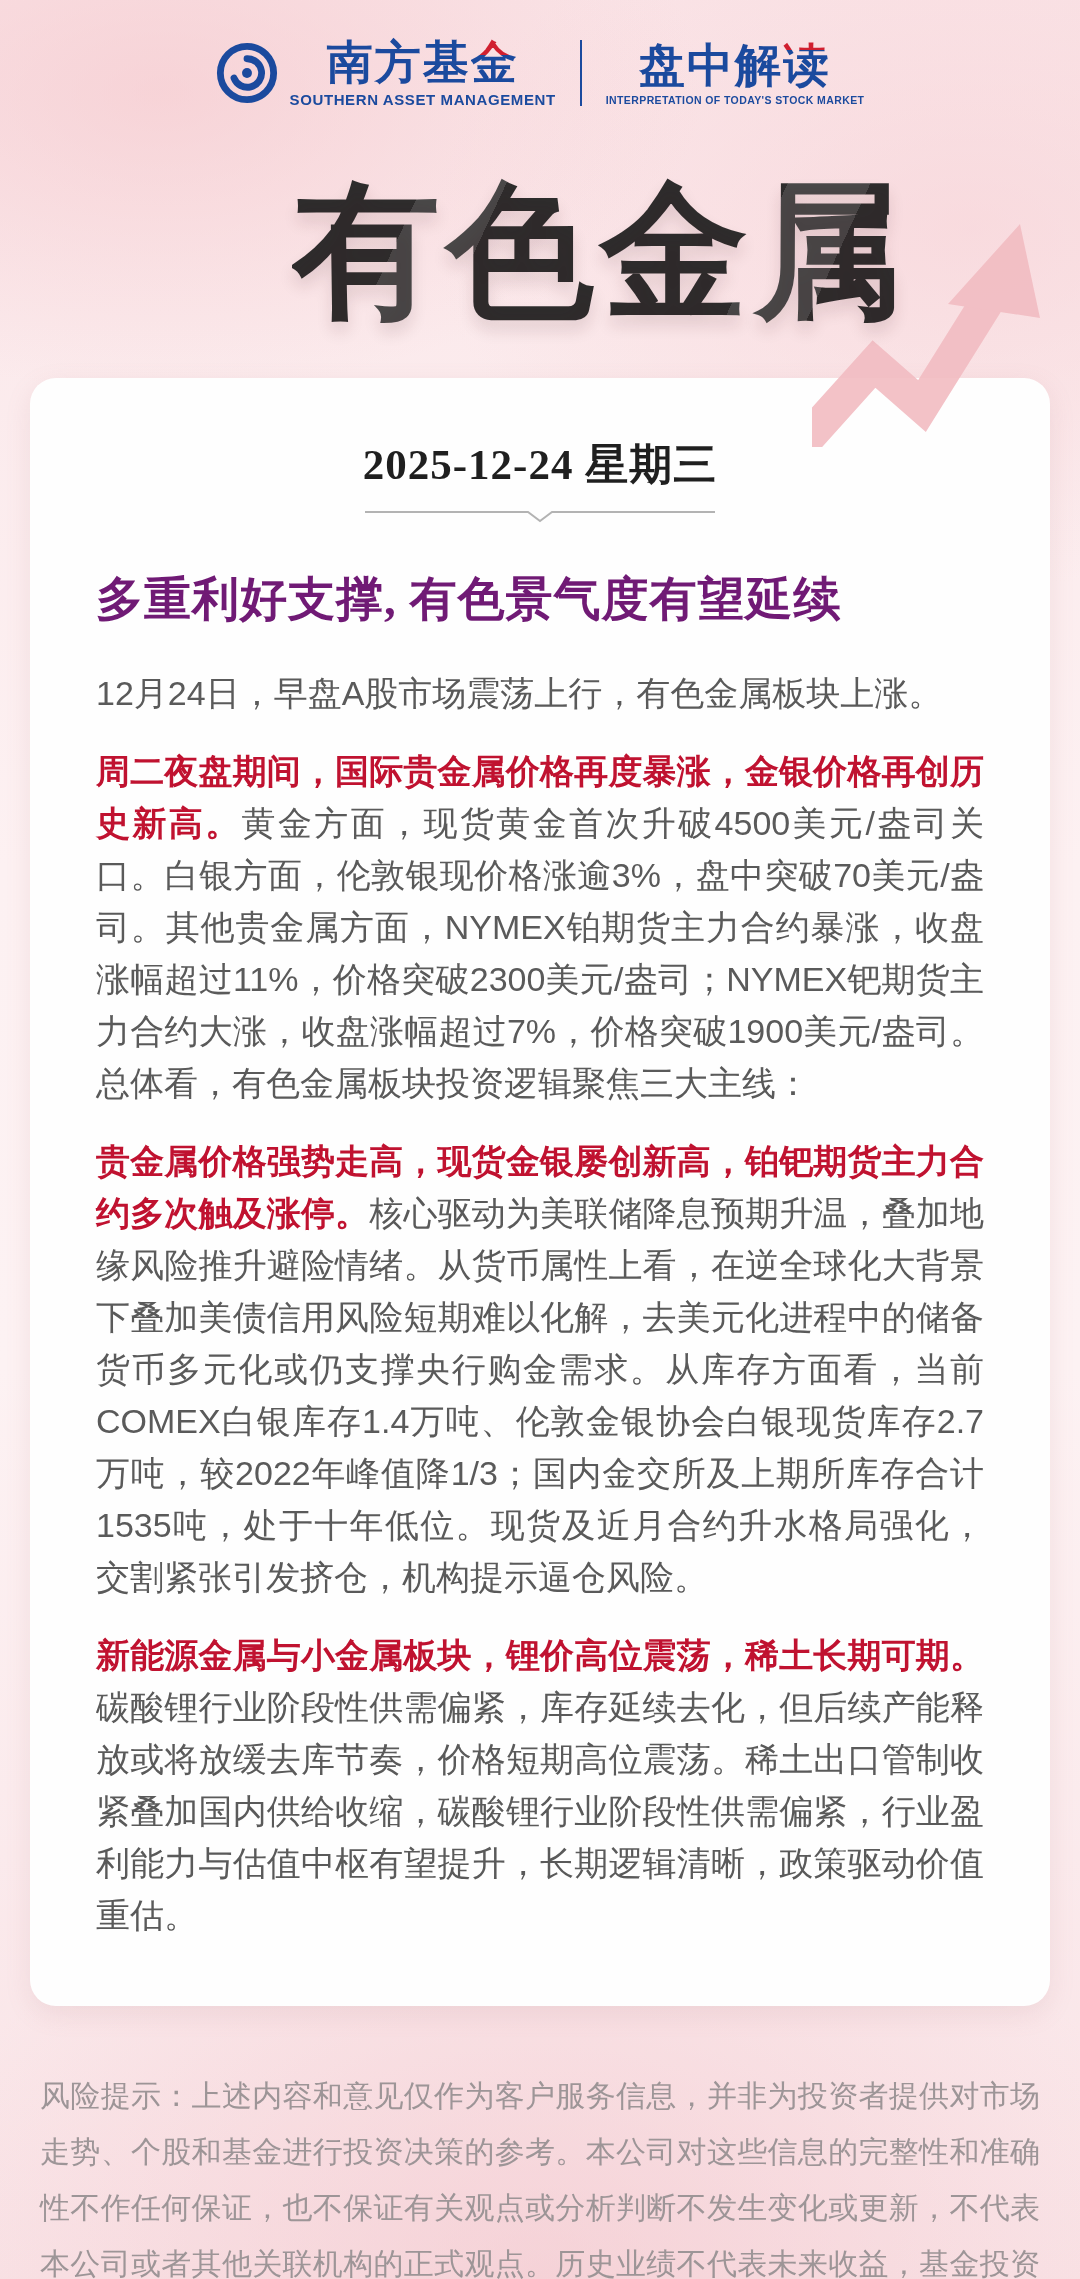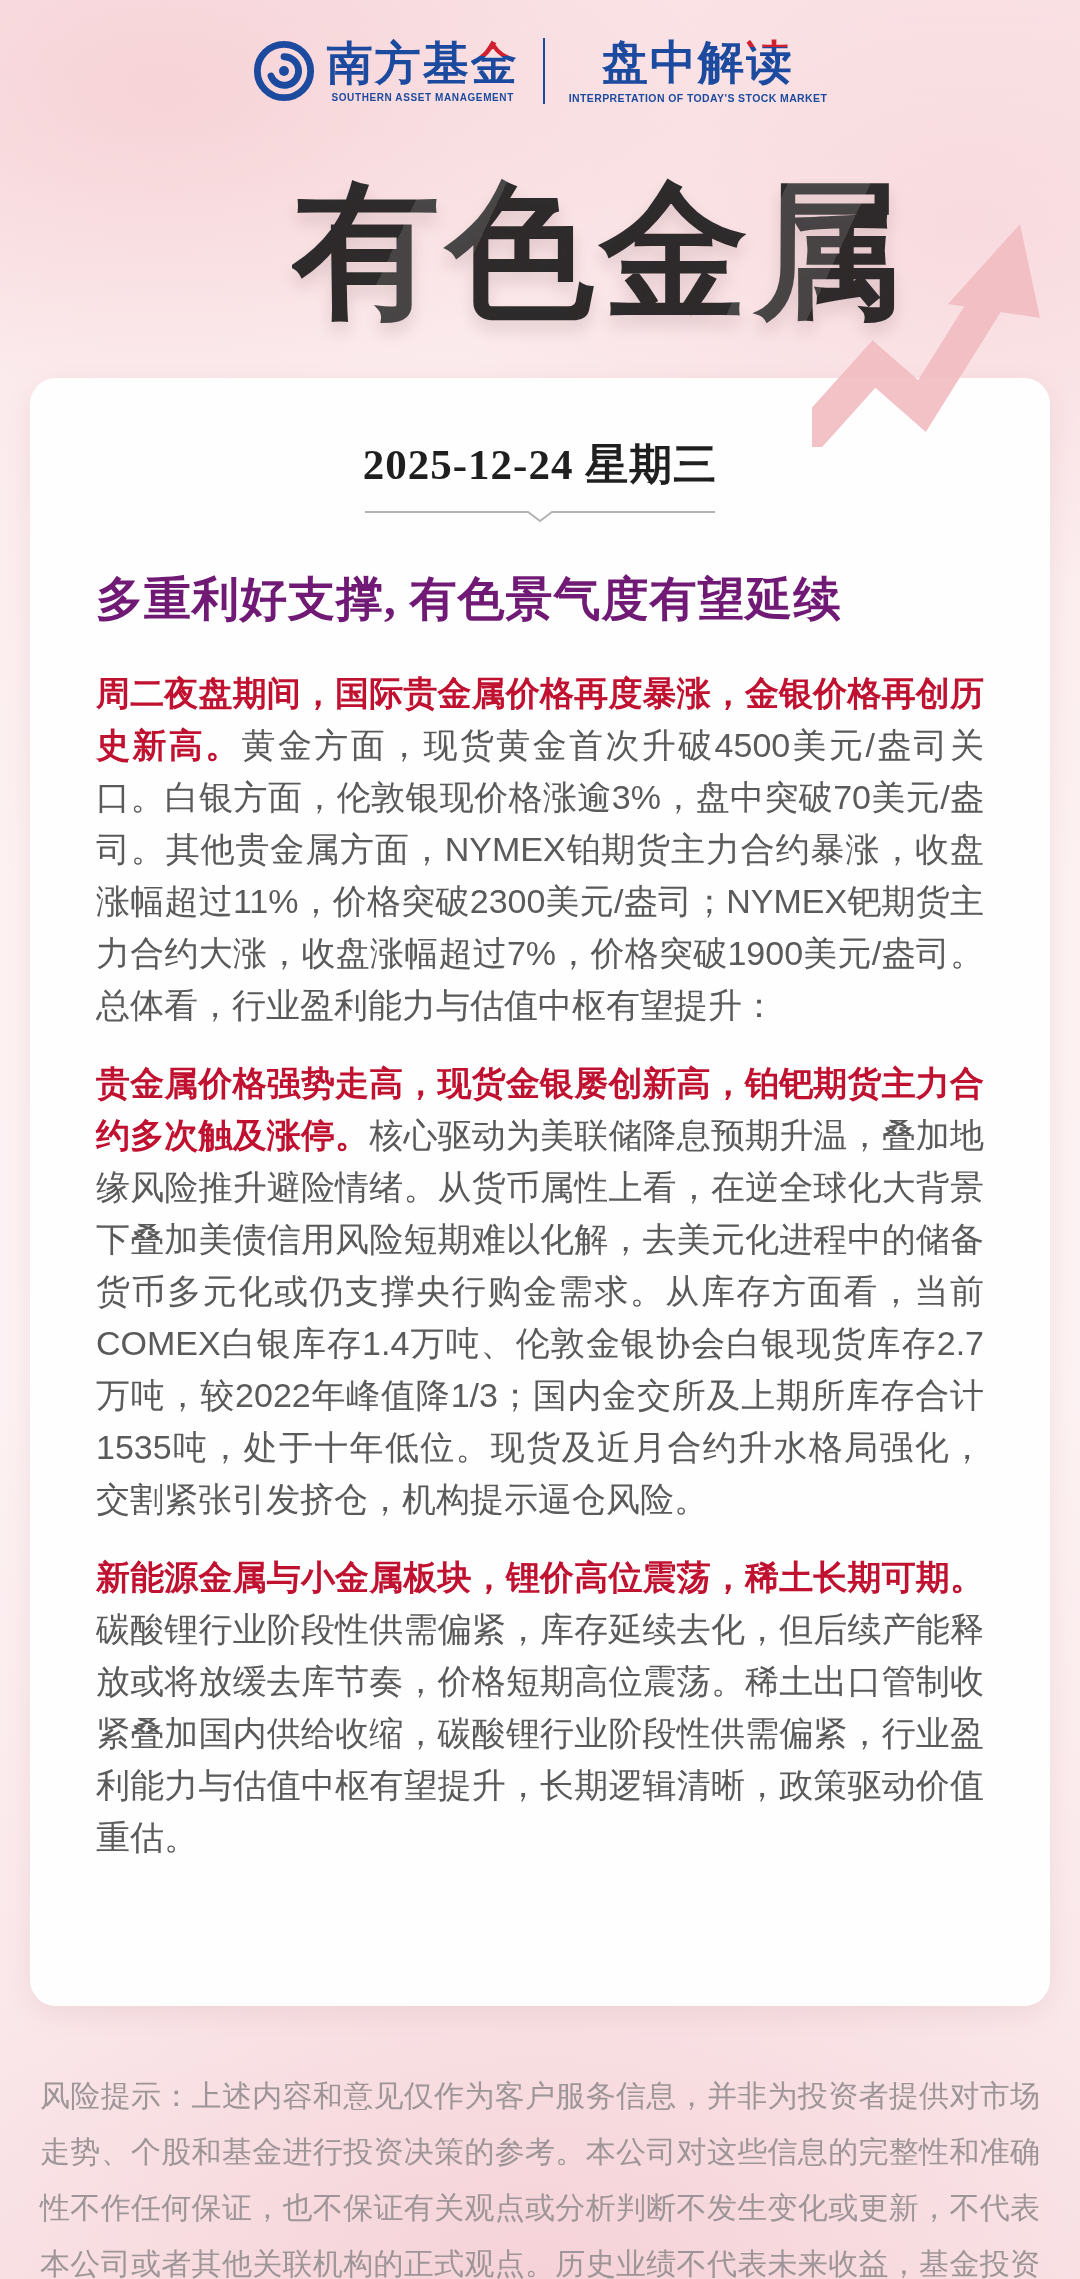--- a/index.html
+++ b/index.html
@@ -32,21 +32,21 @@
     .accent-char{
       background:linear-gradient(180deg,#d01f2f 0 36%,#1b4a9e 36%);
       -webkit-background-clip:text; background-clip:text; color:transparent;
     }
     .accent-char-prog{
       background:linear-gradient(180deg,#d01f2f 0 22%,#1b4a9e 22%);
       -webkit-background-clip:text; background-clip:text; color:transparent;
     }
   }
   .brand-sub{
-    font-size:10px; font-weight:700; color:#1b4a9e; letter-spacing:.6px; margin-top:5px;
+    font-size:15px; font-weight:700; color:#1b4a9e; letter-spacing:.6px; margin-top:5px;
     white-space:nowrap;
   }
   .prog-sub{ font-size:10.5px; letter-spacing:.4px; }
   .v-divider{ width:2px; height:66px; background:#1b4a9e; }
   .logo-svg{ width:62px; height:62px; flex:0 0 auto; }
 
   
   .hero{ position:absolute; top:150px; left:0; width:1080px; height:235px; }
   .hero-arrow{ position:absolute; right:18px; top:22px; z-index:1; opacity:.9; }
   .hero-badge{
@@ -136,21 +136,22 @@
 
   <div class="card">
     <div class="card-date">2025-12-24 星期三</div>
     <svg class="date-divider" width="352" height="14" viewBox="0 0 352 14">
       <path d="M1 2 H164 L176 11 L188 2 H351" fill="none" stroke="#b3b3b3" stroke-width="2"></path>
     </svg>
 
     <div class="card-headline">多重利好支撑, 有色景气度有望延续</div>
 
     <div class="body-text">
-      <p><span class="red">周二夜盘期间，国际贵金属价格再度暴涨，金银价格再创历史新高。</span><span>黄金方面，现货黄金首次升破4500美元/盎司关口。白银方面，伦敦银现价格涨逾3%，盘中突破70美元/盎司。其他贵金属方面，NYMEX铂期货主力合约暴涨，收盘涨幅超过11%，价格突破2300美元/盎司；NYMEX钯期货主力合约大涨，收盘涨幅超过7%，价格突破1900美元/盎司。总体看，行业盈利能力与估值中枢有望提升：</span></p>
+      <p><span class="red"></span><span>12月24日，早盘A股市场震荡上行，有色金属板块上涨。</span></p>
+      <p><span class="red">周二夜盘期间，国际贵金属价格再度暴涨，金银价格再创历史新高。</span><span>黄金方面，现货黄金首次升破4500美元/盎司关口。白银方面，伦敦银现价格涨逾3%，盘中突破70美元/盎司。其他贵金属方面，NYMEX铂期货主力合约暴涨，收盘涨幅超过11%，价格突破2300美元/盎司；NYMEX钯期货主力合约大涨，收盘涨幅超过7%，价格突破1900美元/盎司。总体看，有色金属板块投资逻辑聚焦三大主线：</span></p>
       <p><span class="red">贵金属价格强势走高，现货金银屡创新高，铂钯期货主力合约多次触及涨停。</span><span>核心驱动为美联储降息预期升温，叠加地缘风险推升避险情绪。从货币属性上看，在逆全球化大背景下叠加美债信用风险短期难以化解，去美元化进程中的储备货币多元化或仍支撑央行购金需求。从库存方面看，当前COMEX白银库存1.4万吨、伦敦金银协会白银现货库存2.7万吨，较2022年峰值降1/3；国内金交所及上期所库存合计1535吨，处于十年低位。现货及近月合约升水格局强化，交割紧张引发挤仓，机构提示逼仓风险。</span></p>
       <p><span class="red">新能源金属与小金属板块，锂价高位震荡，稀土长期可期。</span><span>碳酸锂行业阶段性供需偏紧，库存延续去化，但后续产能释放或将放缓去库节奏，价格短期高位震荡。稀土出口管制收紧叠加国内供给收缩，碳酸锂行业阶段性供需偏紧，行业盈利能力与估值中枢有望提升，长期逻辑清晰，政策驱动价值重估。</span></p>
 
     </div>
 
   </div>
 
   <div class="footer">风险提示：上述内容和意见仅作为客户服务信息，并非为投资者提供对市场走势、个股和基金进行投资决策的参考。本公司对这些信息的完整性和准确性不作任何保证，也不保证有关观点或分析判断不发生变化或更新，不代表本公司或者其他关联机构的正式观点。历史业绩不代表未来收益，基金投资需谨慎。</div>
 
 </div>

